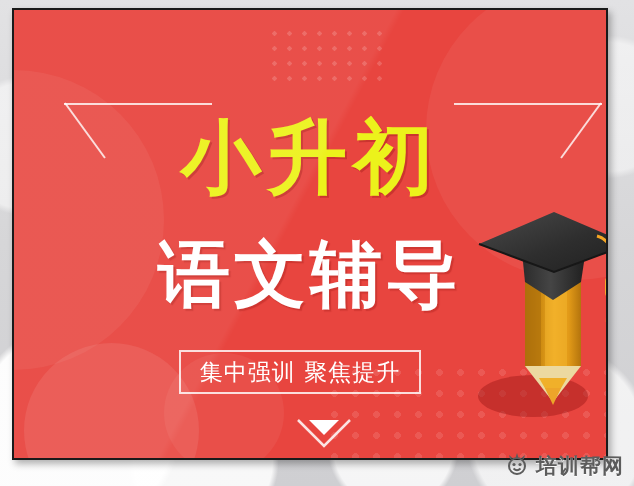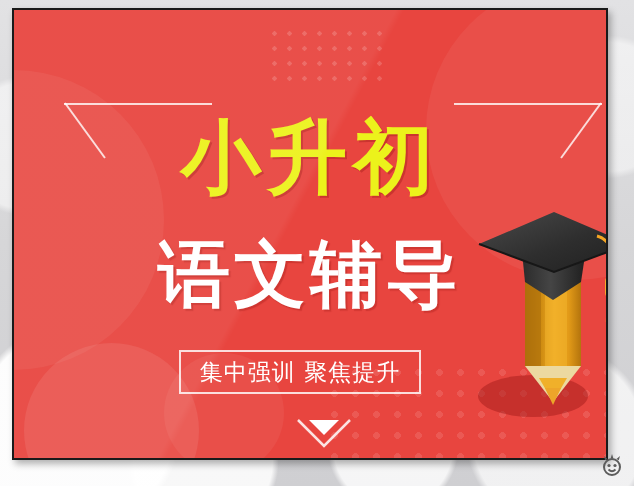--- a/index.html
+++ b/index.html
@@ -289,15 +289,16 @@
           <polygon points="12,0 13.4,4.4 10.6,4.4"></polygon>
           <polygon points="4,2 7.6,5 5.2,6.3"></polygon>
           <polygon points="20,2 18.8,6.3 16.4,5"></polygon>
           <circle cx="12" cy="13" r="8" fill="none" stroke="#5c5c5c" stroke-width="2"></circle>
           <circle cx="9" cy="11.5" r="1.6"></circle>
           <circle cx="15" cy="11.5" r="1.6"></circle>
           <path d="M8.5,15.5 Q12,19 15.5,15.5" fill="none" stroke="#5c5c5c" stroke-width="1.8"></path>
         </g>
       </svg>
     </span>
+    <span class="watermark-text">培训帮网</span>
   </div>
 
 </div>
 
 </body></html>

